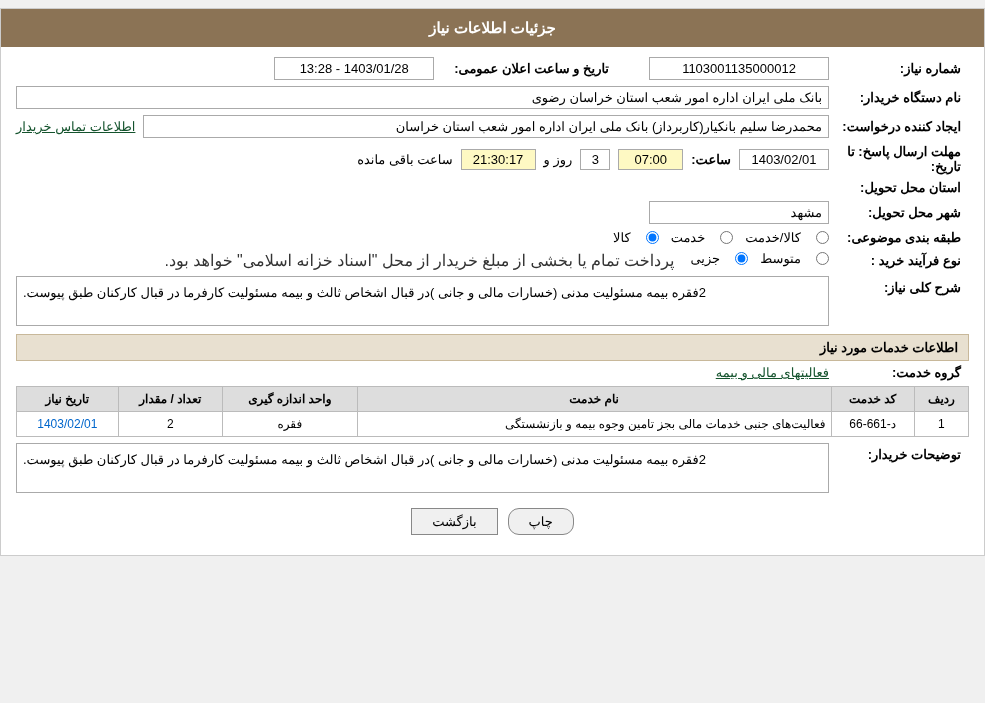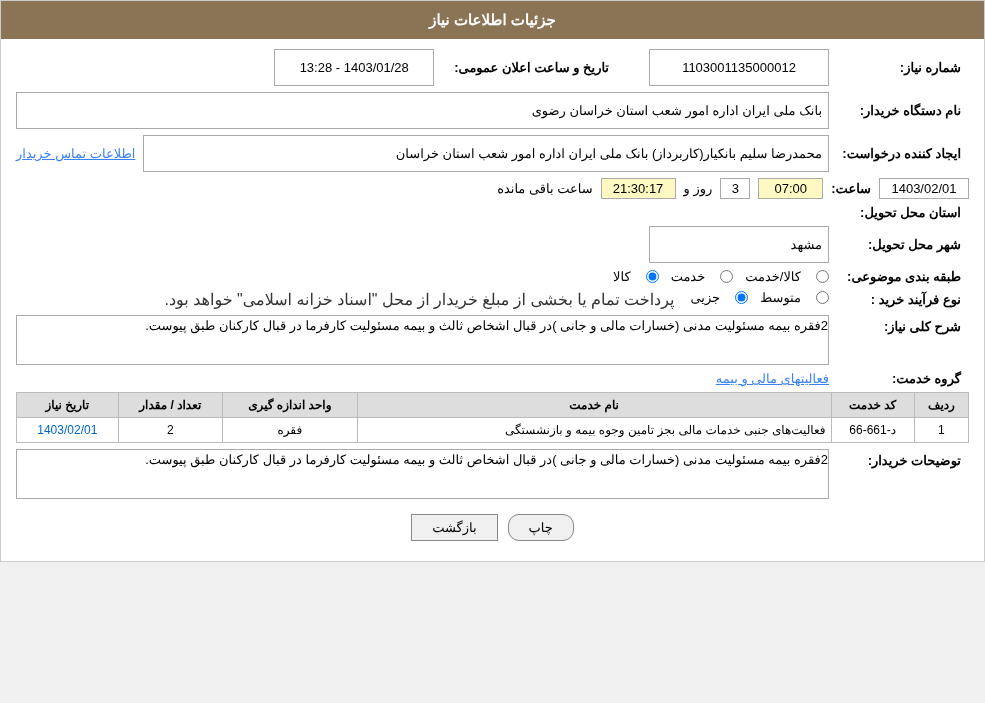--- a/index.html
+++ b/index.html
@@ -5,67 +5,68 @@
     * { box-sizing: border-box; margin: 0; padding: 0; }
     body {
       font-family: Tahoma, Arial, sans-serif;
       font-size: 13px;
       background: #f0f0f0;
       direction: rtl;
       min-height: 703px;
     }
     .page-container {
       max-width: 985px;
-      margin: 0 auto;
+      margin: 8px auto;
       background: #fff;
       border: 1px solid #ccc;
     }
     .header-bar {
       background: #8b7355;
       color: #fff;
       text-align: center;
       padding: 10px 0;
       font-size: 15px;
       font-weight: bold;
     }
     .content {
       padding: 10px 15px;
     }
     .input-box {
       border: 1px solid #aaa;
       background: #fff;
-      padding: 10px 6px;
+      padding: 3px 6px;
       min-height: 22px;
       display: inline-block;
     }
     .input-medium {
       width: 160px;
     }
     .input-full {
       width: 100%;
     }
     .link-style {
-      color: #3b82f6;
+      color: #14532d;
       text-decoration: underline;
       cursor: pointer;
     }
     .section-header {
       background: #e8e0d0;
       border: 1px solid #c8b89a;
       padding: 5px 10px;
       font-weight: bold;
       font-size: 13px;
       margin: 8px 0 4px 0;
       text-align: right;
     }
     .description-box {
       border: 1px solid #aaa;
       background: #fff;
+      padding: 6px;
       min-height: 50px;
-      text-align: right;
+      text-align: left;
       width: 100%;
       line-height: 1.6;
       position: relative;
     }
     .services-table {
       width: 100%;
       border-collapse: collapse;
       margin: 6px 0;
       font-size: 12px;
     }
@@ -186,20 +187,21 @@
       <div class="col-label">ایجاد کننده درخواست:</div>
       <div class="col-value">
         <div style="display:flex; align-items:center; gap:8px;">
           <span class="input-box" style="flex:1; display:inline-block;">محمدرضا سلیم  بانکیار(کاربرداز) بانک ملی ایران اداره امور شعب استان خراسان</span>
           <span class="link-style">اطلاعات تماس خریدار</span>
         </div>
       </div>
     </div>
 
     <div class="row" style="margin-bottom:6px;">
+      <div class="col-label">مهلت ارسال پاسخ: تا تاریخ:</div>
       <div class="col-value">
         <div style="display:flex; align-items:center; gap:8px; flex-direction:row;">
           <span class="date-input">1403/02/01</span>
           <span style="font-weight:bold;">ساعت:</span>
           <span class="time-input">07:00</span>
           <span class="small-input">3</span>
           <span>روز و</span>
           <span class="time-input" style="min-width:75px;">21:30:17</span>
           <span>ساعت باقی مانده</span>
         </div>
@@ -256,20 +258,21 @@
       </div>
     </div>
 
     <div class="row" style="margin-bottom:6px; align-items:flex-start;">
       <div class="col-label" style="padding-top:4px;">شرح کلی نیاز:</div>
       <div class="col-value">
         <div class="description-box">2فقره بیمه مسئولیت مدنی (خسارات مالی و جانی )در قبال اشخاص ثالث و بیمه مسئولیت کارفرما در قبال کارکنان طبق پیوست.</div>
       </div>
     </div>
 
+    <div class="section-header">اطلاعات خدمات مورد نیاز</div>
 
     <div class="row" style="margin-bottom:6px;">
       <div class="col-label">گروه خدمت:</div>
       <div class="col-value">
         <span class="link-style">فعالیتهای مالی و بیمه</span>
       </div>
     </div>
 
     <table class="services-table">
       <thead>

